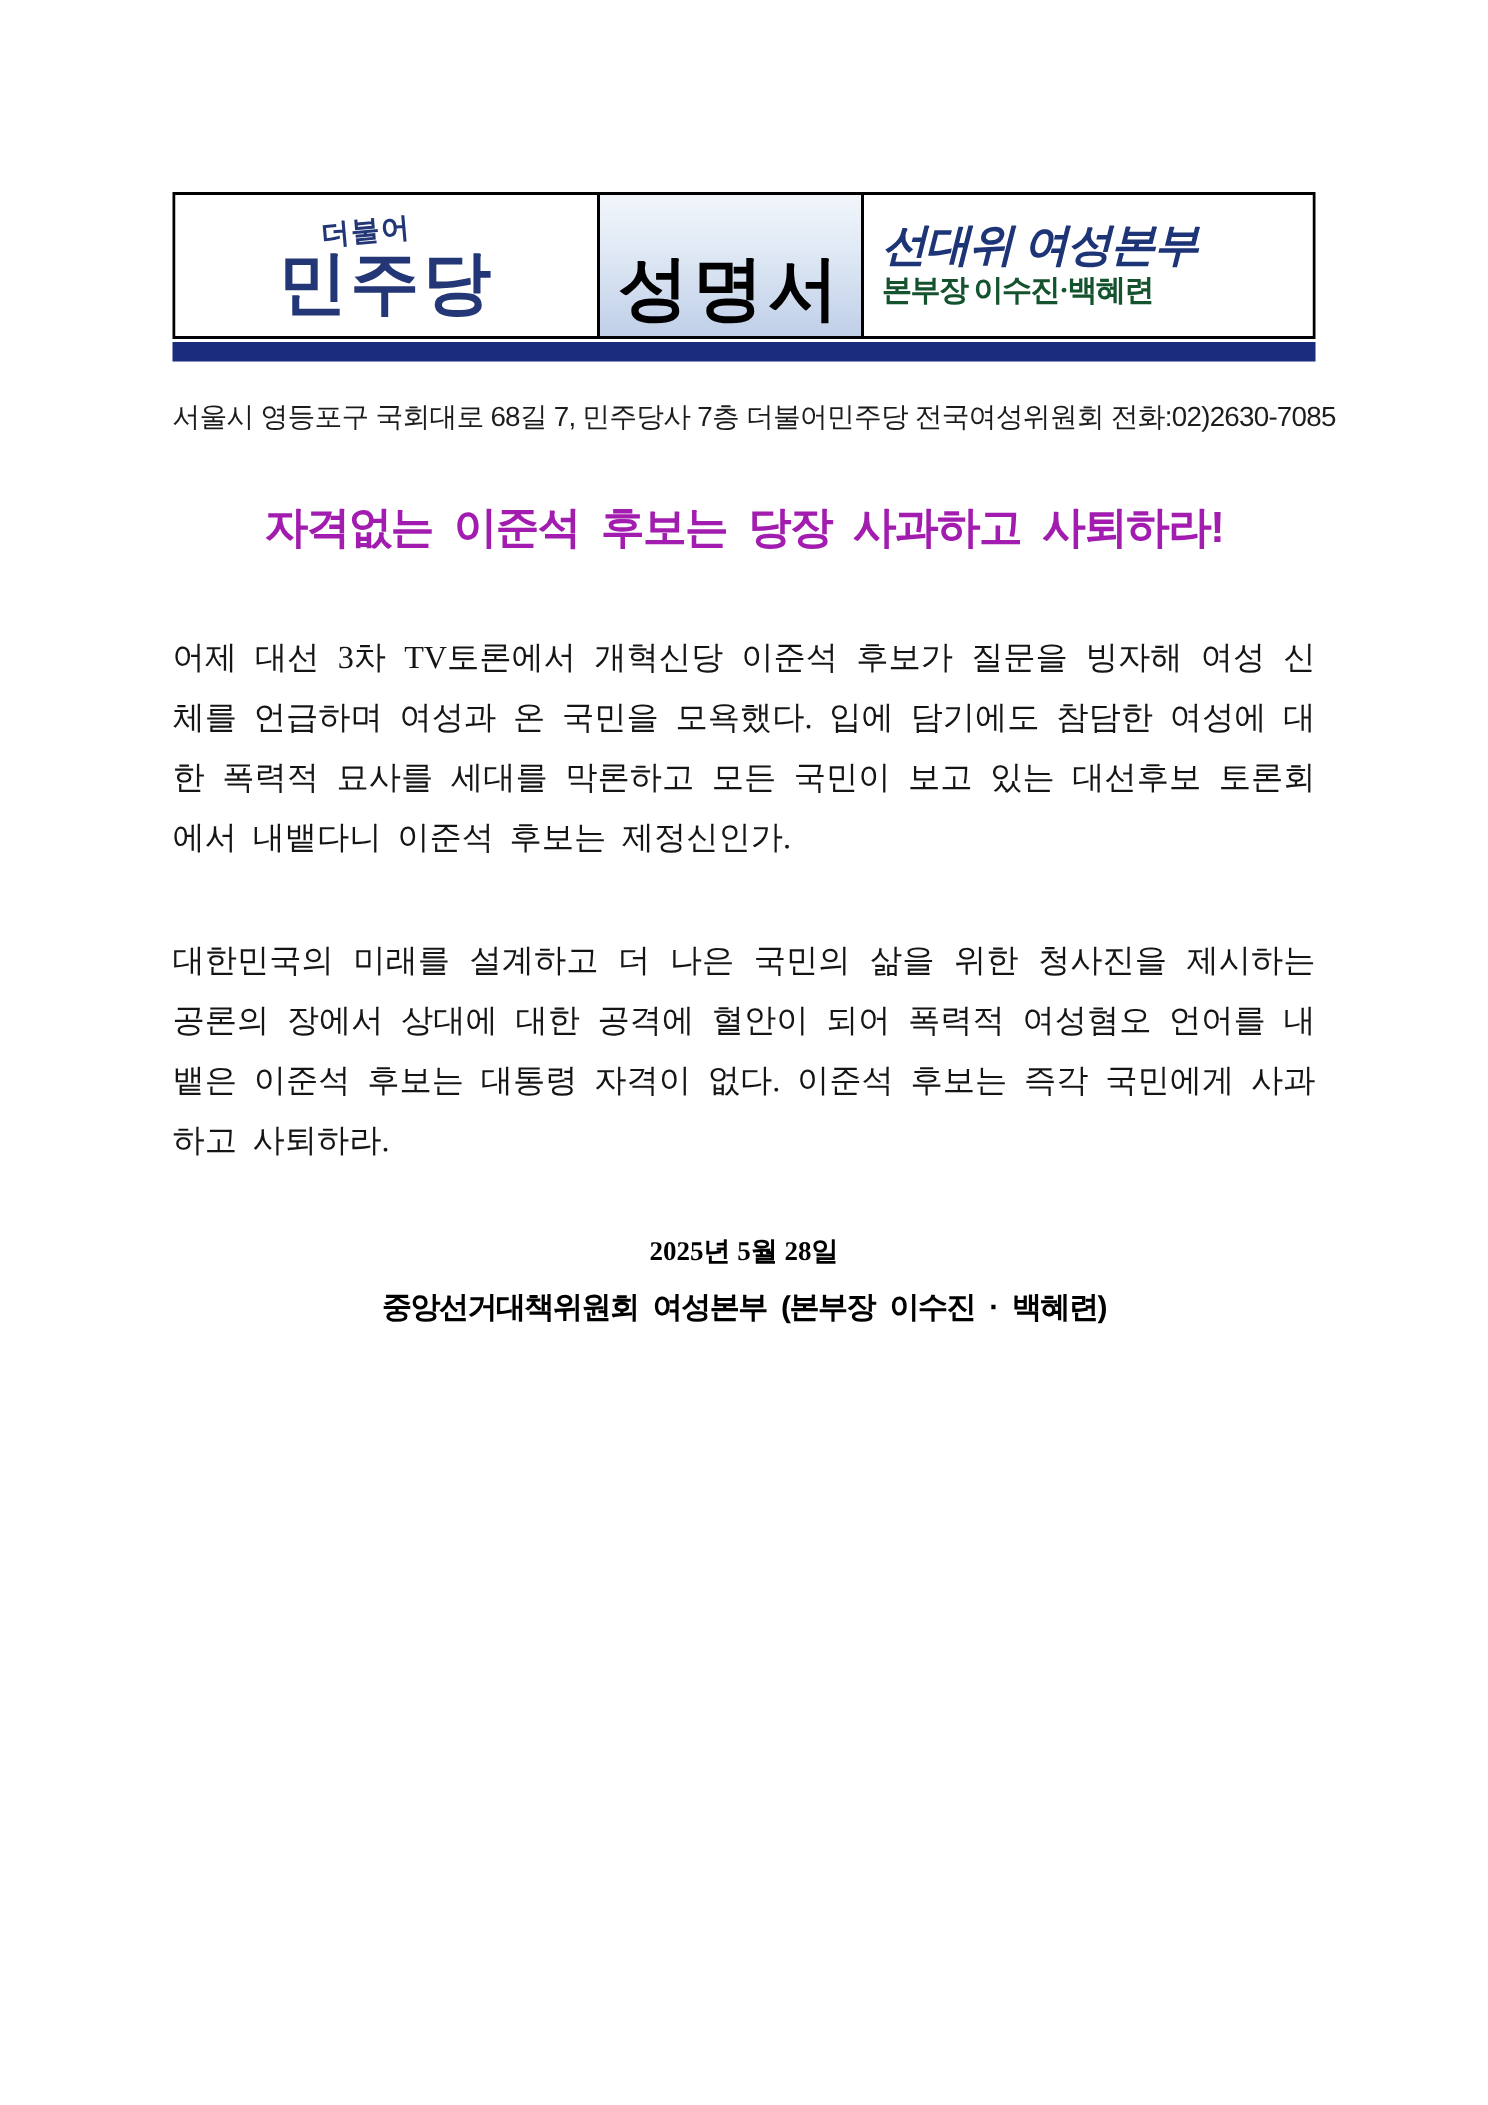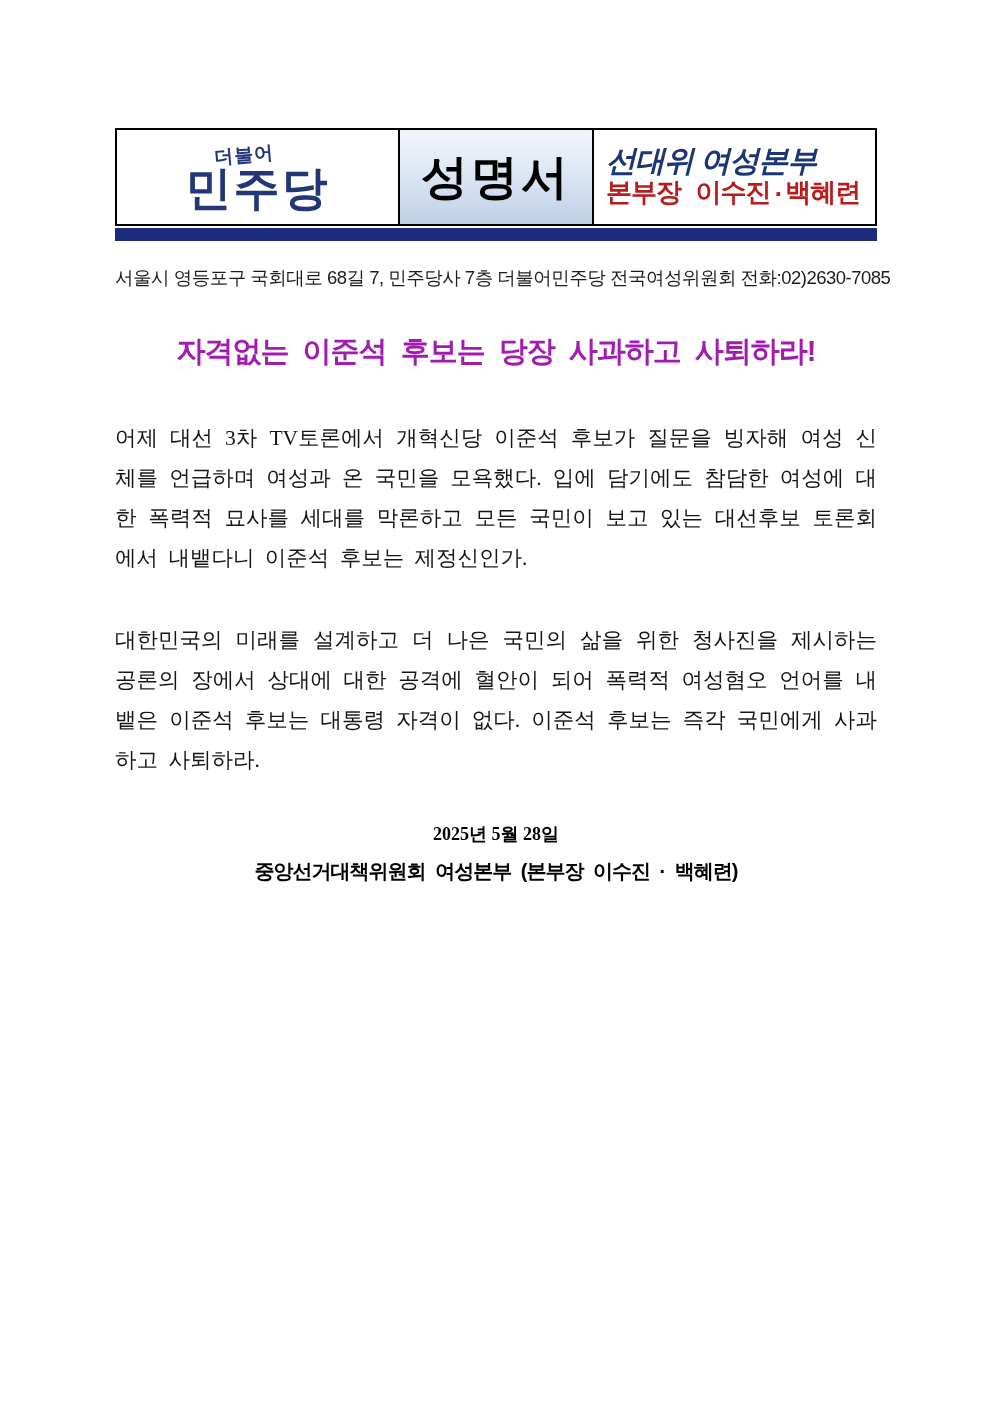--- a/index.html
+++ b/index.html
@@ -48,24 +48,24 @@
     transform: rotate(-5deg) translateX(-14px);
     margin-bottom: 2px;
   }
   .logo-main {
     display: block;
     font-size: 46px;
     letter-spacing: 2px;
     text-align: center;
   }
   .stamp-cell {
-    width: 194px;
+    width: 176px;
     border-right: 2px solid #000;
     display: flex;
-    align-items: center;
+    align-items: flex-end;
     justify-content: center;
     background: linear-gradient(180deg, #f2f6fb 0%, #dde7f4 45%, #c0cfe8 100%);
   }
   .doc-type {
     font-family: "Liberation Sans", sans-serif;
     font-weight: 900;
     font-size: 47px;
     letter-spacing: 3px;
     color: #000;
   }
@@ -80,25 +80,25 @@
   .org-name {
     font-family: "Liberation Sans", sans-serif;
     font-weight: 900;
     font-size: 30px;
     letter-spacing: -1px;
     color: #1d3577;
     line-height: 1.15;
     font-style: italic;
   }
   .org-head {
-    font-family: Liberation Mono, monospace;
+    font-family: Liberation Serif, serif;
     font-weight: 700;
-    font-size: 26px;
+    font-size: 20px;
     letter-spacing: -1px;
-    color: #b91c1c;
+    color: #14532d;
     line-height: 1.25;
   }
 
   .header-bar {
     height: 13px;
     background: #1b2b7d;
     margin-top: 2px;
   }
 
   

